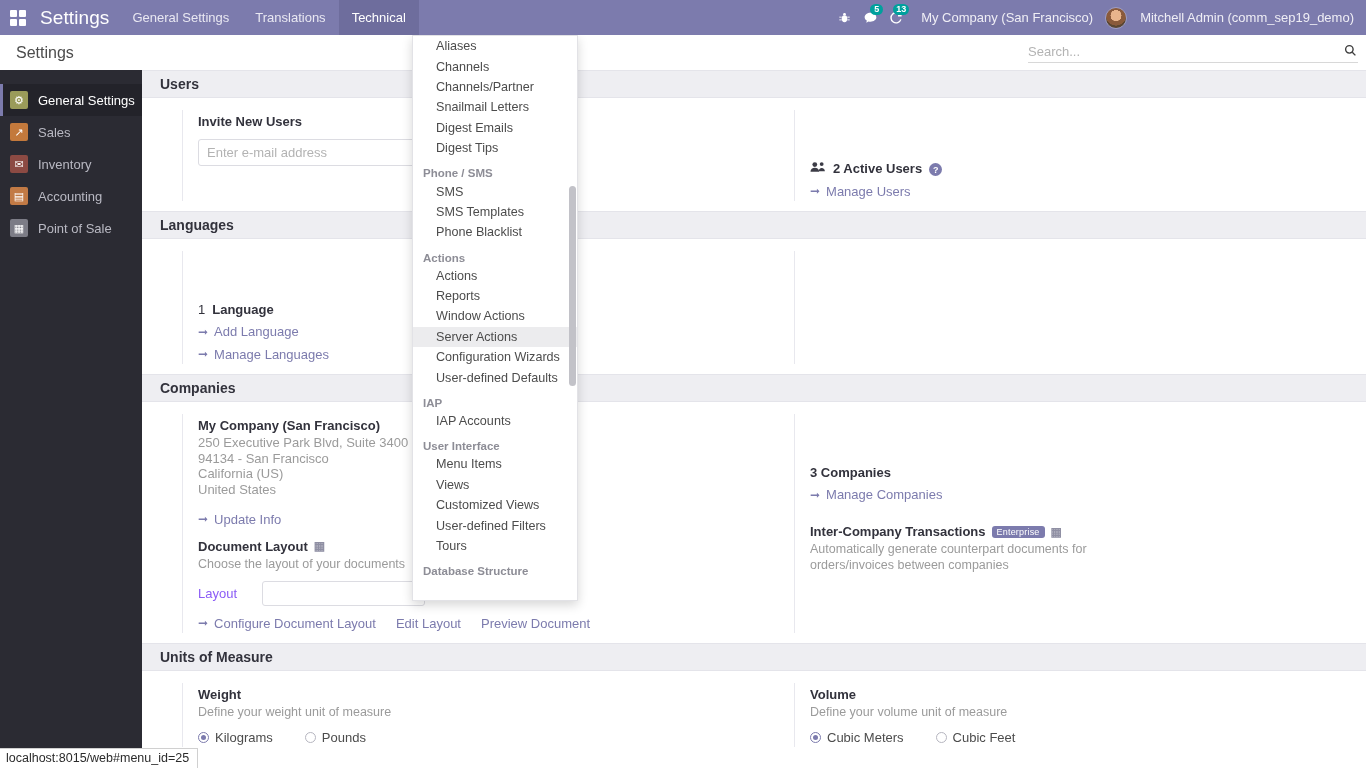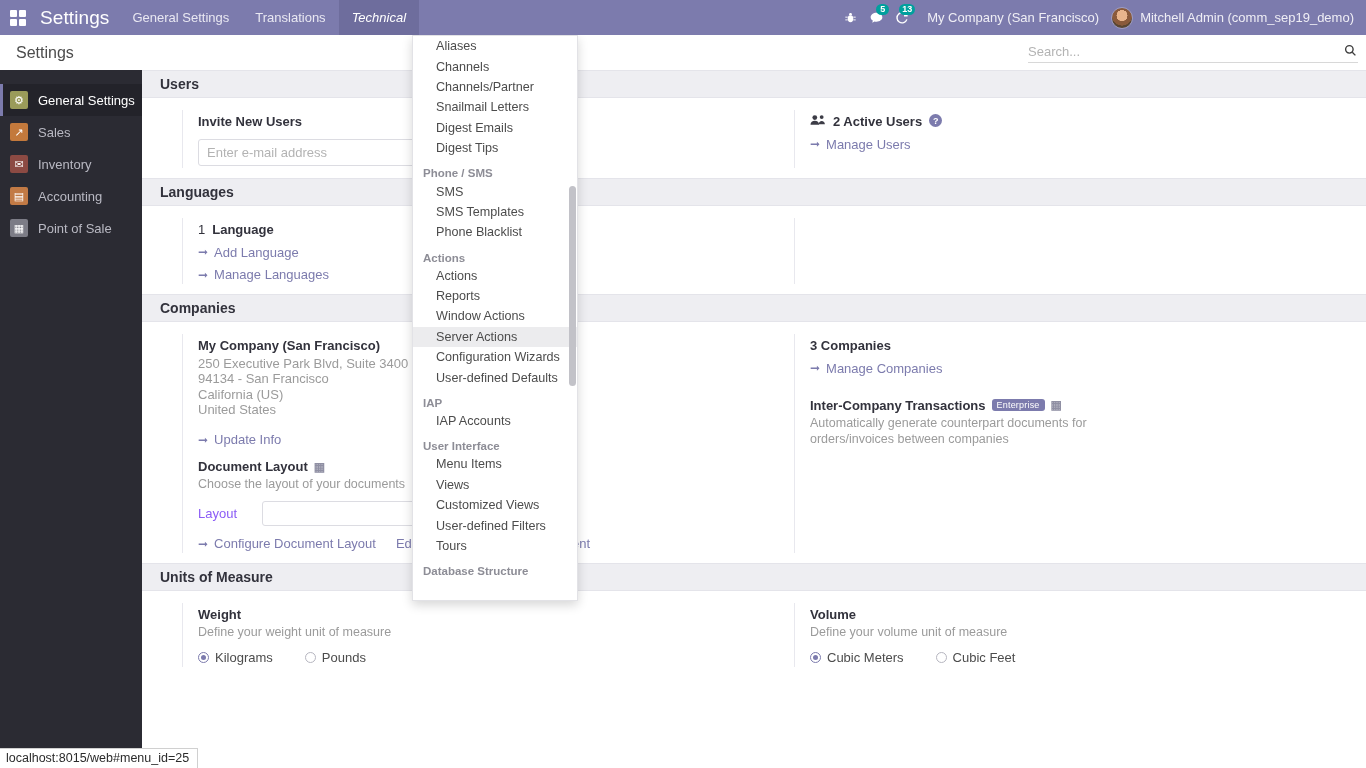--- a/index.html
+++ b/index.html
@@ -33,40 +33,40 @@
   .apps-grid .g i { background: #ffffff; display: block; border-radius: 1px; }
   .brand {
     font-size: 19px; color: #ffffff; padding: 0 10px 0 4px;
     letter-spacing: .1px; white-space: nowrap;
   }
   .menu-root { display: flex; align-items: stretch; height: 35px; }
   .menu-root > .mi {
     display: flex; align-items: center; padding: 0 13px;
     font-size: 13px; color: #e9e8f2; cursor: pointer; white-space: nowrap;
   }
-  .menu-root > .mi.active { background: #6e6d9d; color: #ffffff; font-style: italic; }
+  .menu-root > .mi.active { background: #6e6d9d; color: #ffffff; }
 
   .topright {
     margin-left: auto; display: flex; align-items: center;
     height: 35px; padding-right: 8px;
   }
   .sysicon {
     position: relative; width: 26px; height: 35px;
     display: flex; align-items: center; justify-content: center;
     cursor: pointer; color: #ffffff;
   }
   .badge {
     position: absolute; top: 4px; right: 0px;
     background: #00a09d; color: #fff;
     font-size: 9px; line-height: 11px;
     border-radius: 7px; padding: 0 3px; min-width: 13px; text-align: center;
     font-weight: bold;
   }
   .company-name { font-size: 13px; color: #efeef5; padding: 0 12px; white-space: nowrap; cursor: pointer; }
-  .userbox { display: flex; align-items: center; gap: 7px; cursor: pointer; padding-right: 4px; }
+  .userbox { display: flex; align-items: center; gap: 13px; cursor: pointer; padding-right: 4px; }
   .avatar {
     width: 22px; height: 22px; border-radius: 50%;
     background: radial-gradient(circle at 50% 38%, #e8b48c 0 34%, #8a5a3b 35% 62%, #5a4632 63% 100%);
     border: 1px solid #9f9ec4; overflow: hidden;
   }
   .username { font-size: 13px; color: #efeef5; white-space: nowrap; }
 
   
   .cp {
     position: absolute; top: 35px; left: 0; width: 1366px; height: 35px;
@@ -142,21 +142,21 @@
     padding: 0 8px; font-size: 13px; color: #4c4c4c; outline: none;
     background: #fff; font-family: "Liberation Sans", sans-serif;
   }
   .txtinput::placeholder { color: #b3b3b3; }
   .link {
     display: inline-flex; align-items: center; gap: 6px;
     color: #7c7bad; font-size: 13px; cursor: pointer; text-decoration: none;
   }
   .link .arr { font-size: 12px; }
   .linkline { margin-top: 7px; }
-  .cnt { font-size: 13px; color: #32323c; display: flex; align-items: flex-start; gap: 7px;}
+  .cnt { font-size: 13px; color: #32323c; display: flex; align-items: flex-end; gap: 7px; margin-top: 47px;}
   .cnt b { font-weight: bold; }
   .helpdot {
     width: 13px; height: 13px; border-radius: 50%;
     background: #7c7bad; color: #fff; font-size: 9px; font-weight: bold;
     display: inline-flex; align-items: center; justify-content: center;
   }
   .ent-badge {
     background: #7c7bad; color: #ffffff; font-size: 9px;
     padding: 1px 5px; border-radius: 3px; letter-spacing: .2px;
     font-weight: normal; text-transform: none;

